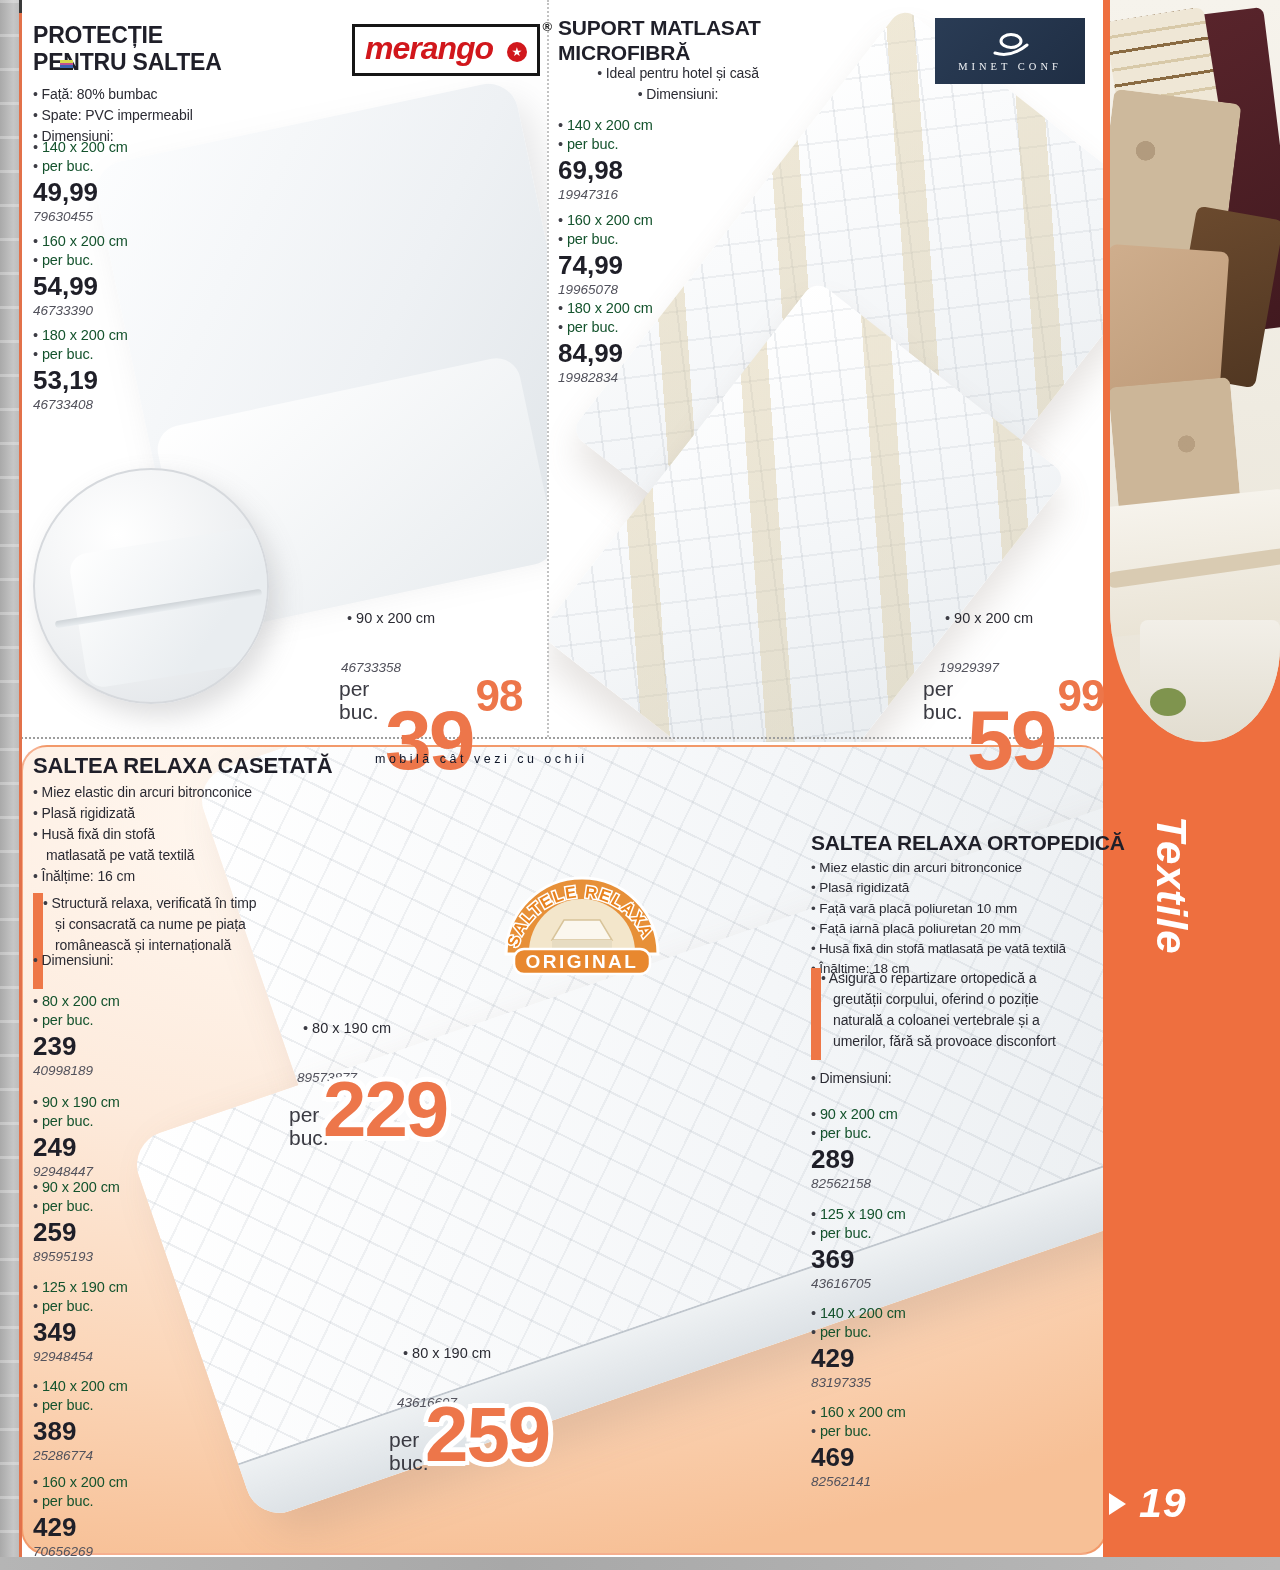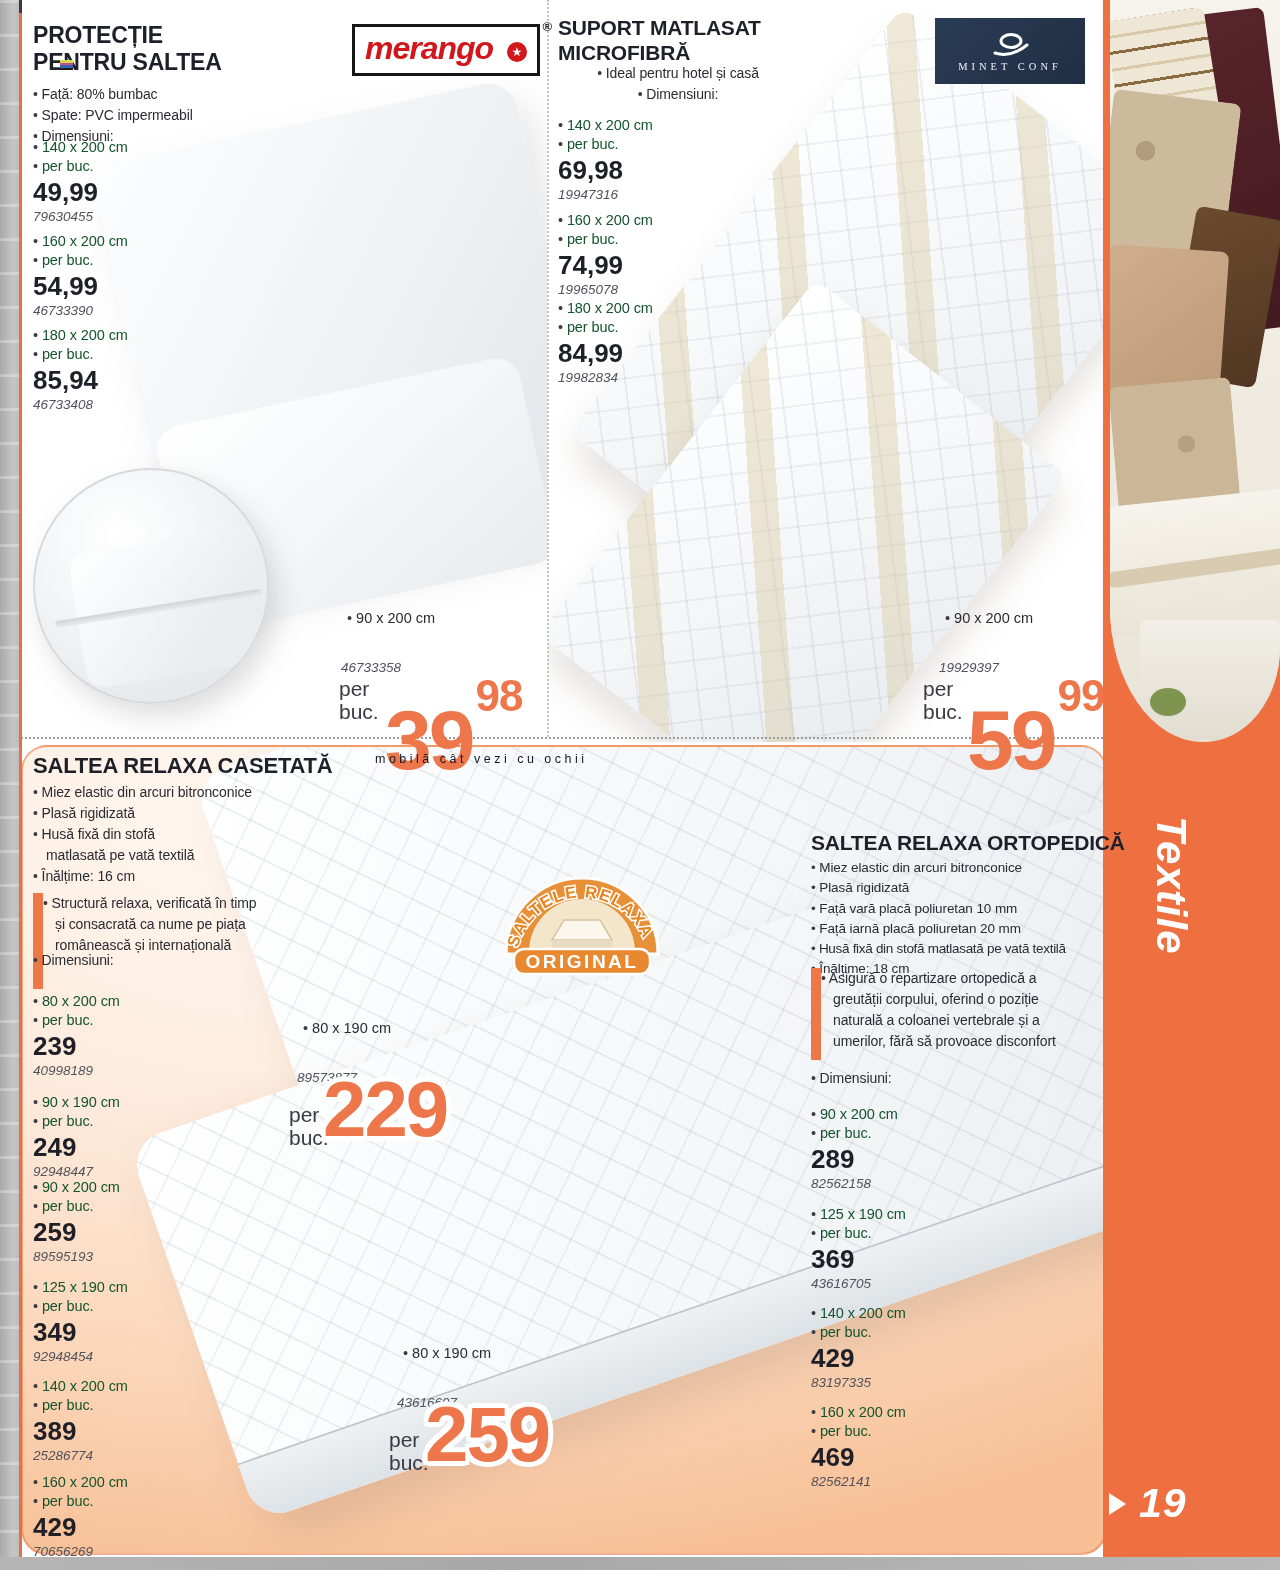--- a/index.html
+++ b/index.html
@@ -167,21 +167,21 @@
   </div>
   <div class="g grp" style="left:33px;top:232px;">
     <div class="sz">160 x 200 cm</div>
     <div class="un">per buc.</div>
     <div class="pr">54,99</div>
     <div class="cd">46733390</div>
   </div>
   <div class="g grp" style="left:33px;top:326px;">
     <div class="sz">180 x 200 cm</div>
     <div class="un">per buc.</div>
-    <div class="pr">85,94</div>
+    <div class="pr">53,19</div>
     <div class="cd">46733408</div>
   </div>
 
   <div class="g big" style="left:333px;top:610px;width:220px;height:130px;">
     <div class="bsz" style="left:14px;top:0;">90 x 200 cm</div>
     <div class="bcd" style="left:8px;top:22px;">46733358</div>
     <div class="bunit" style="left:6px;top:68px;">
       <div>per</div>
       <div>buc.</div>
     </div>

